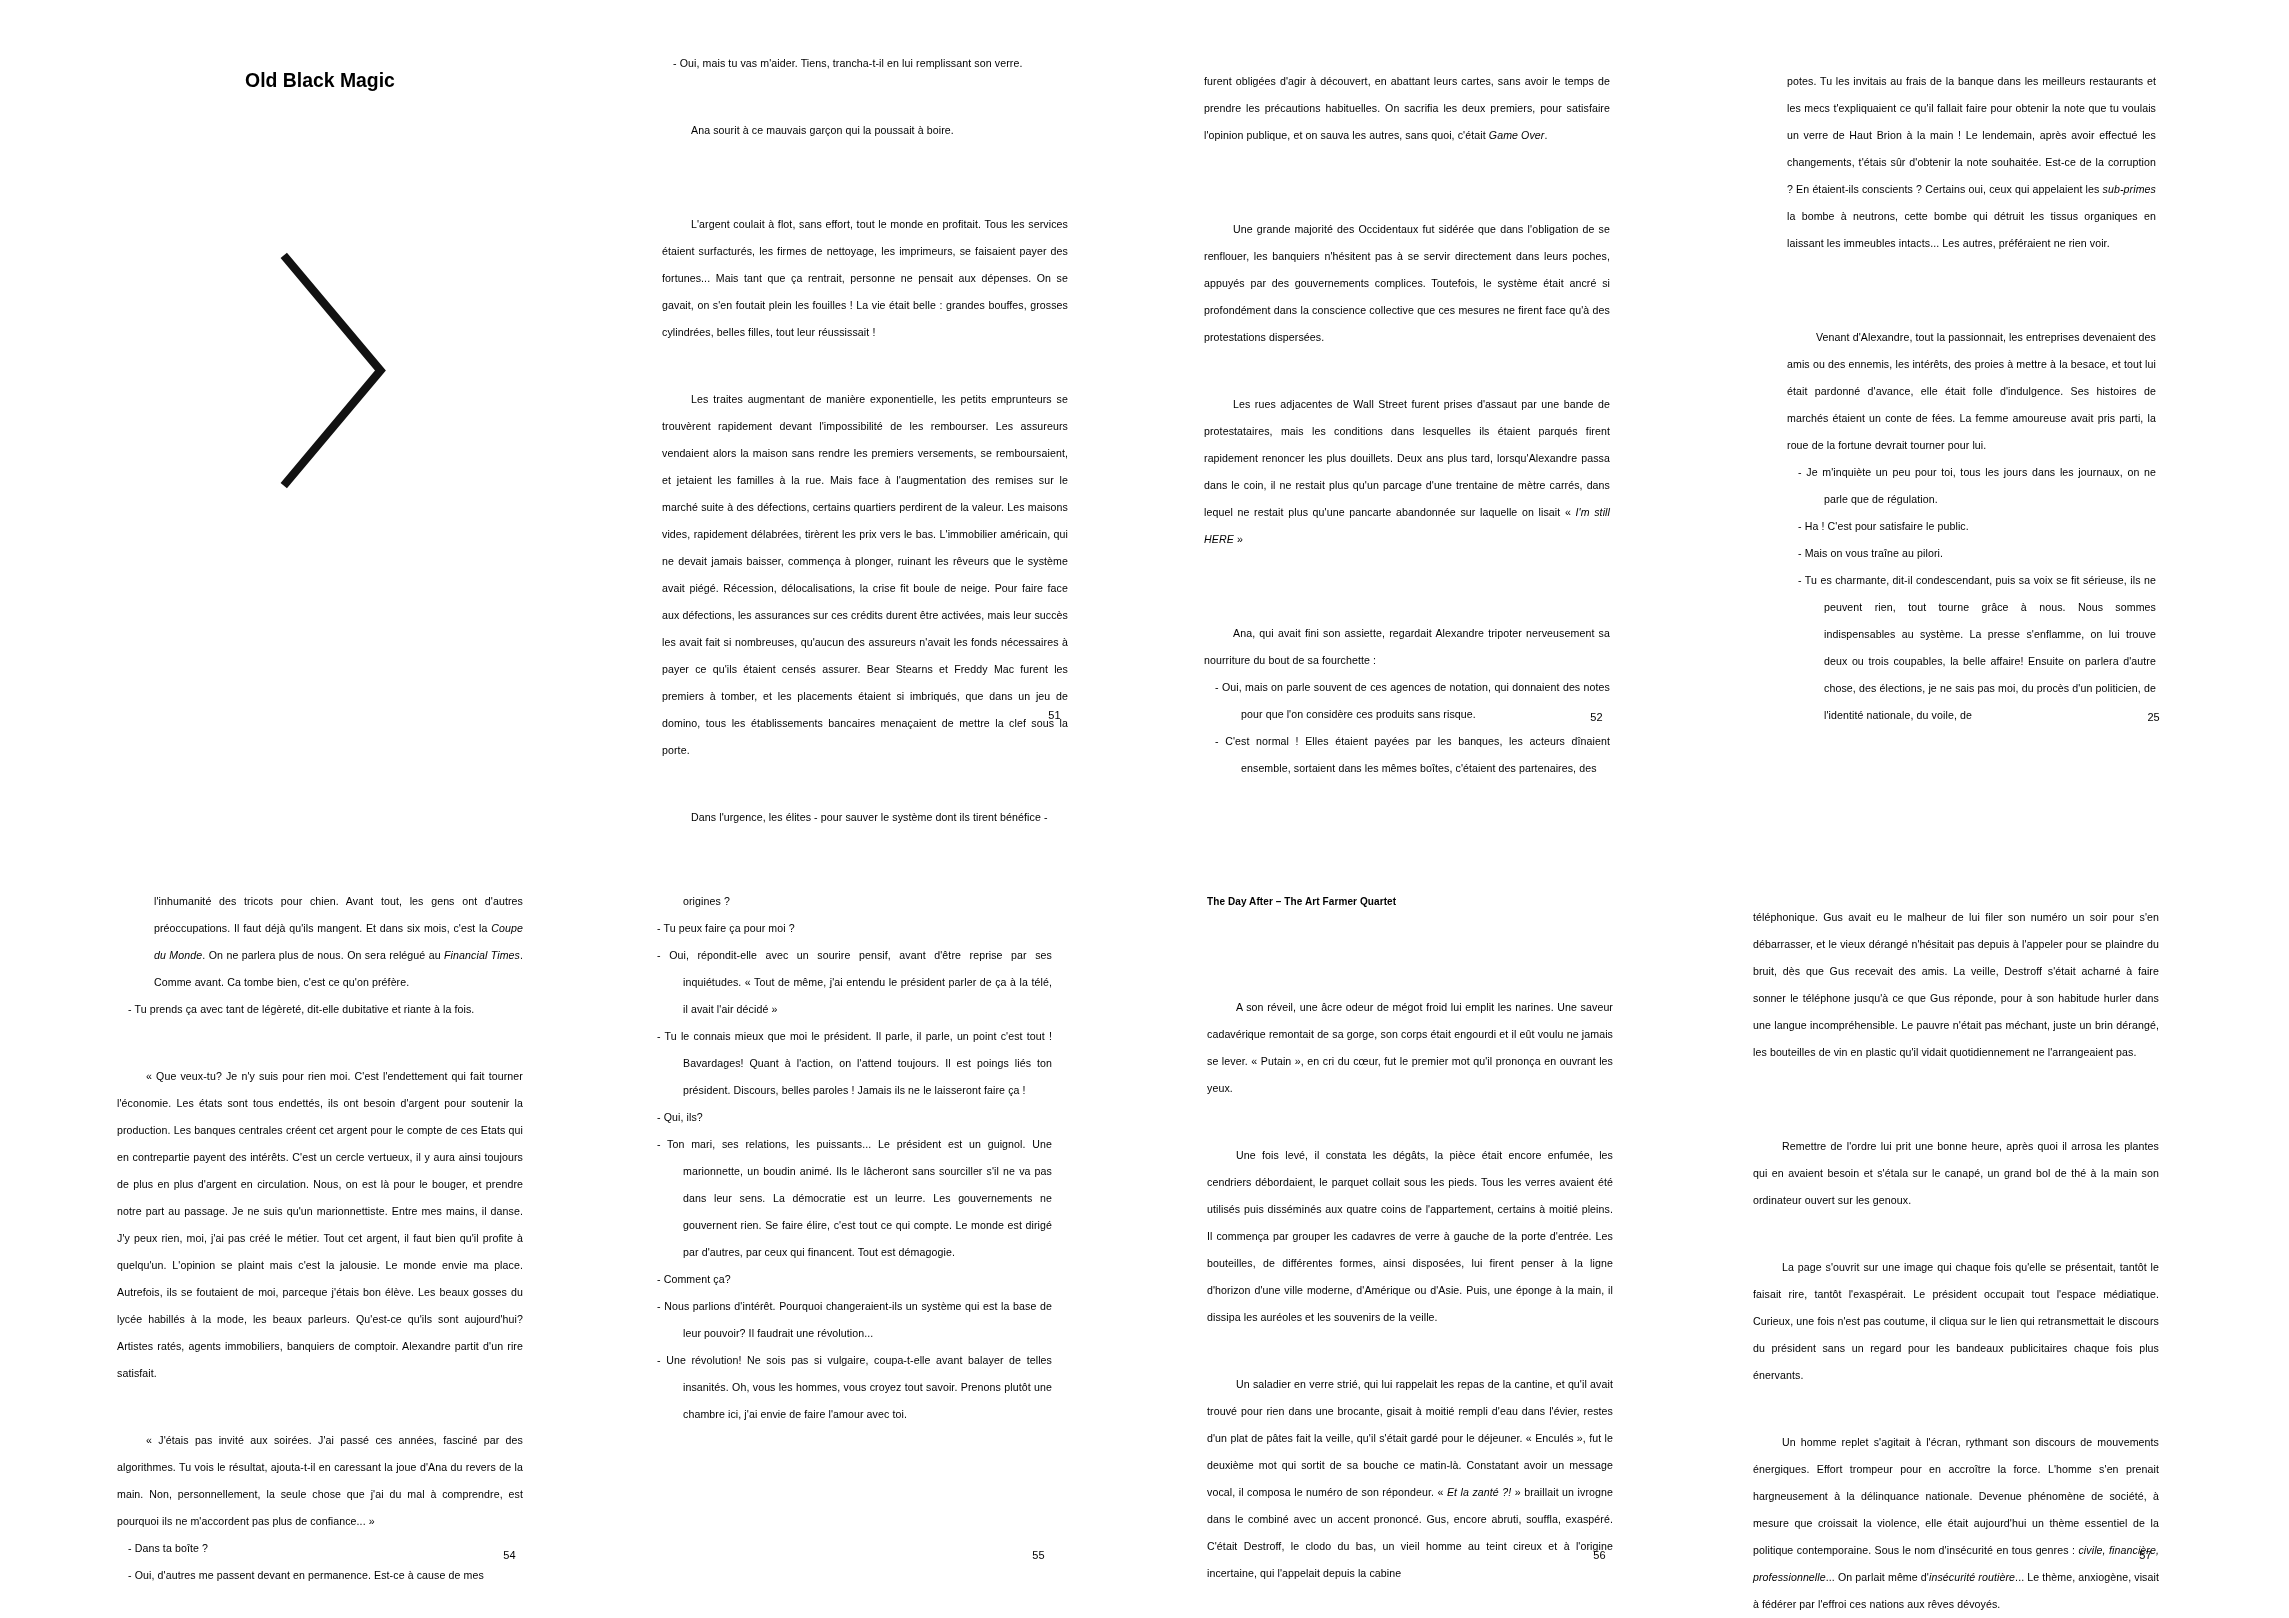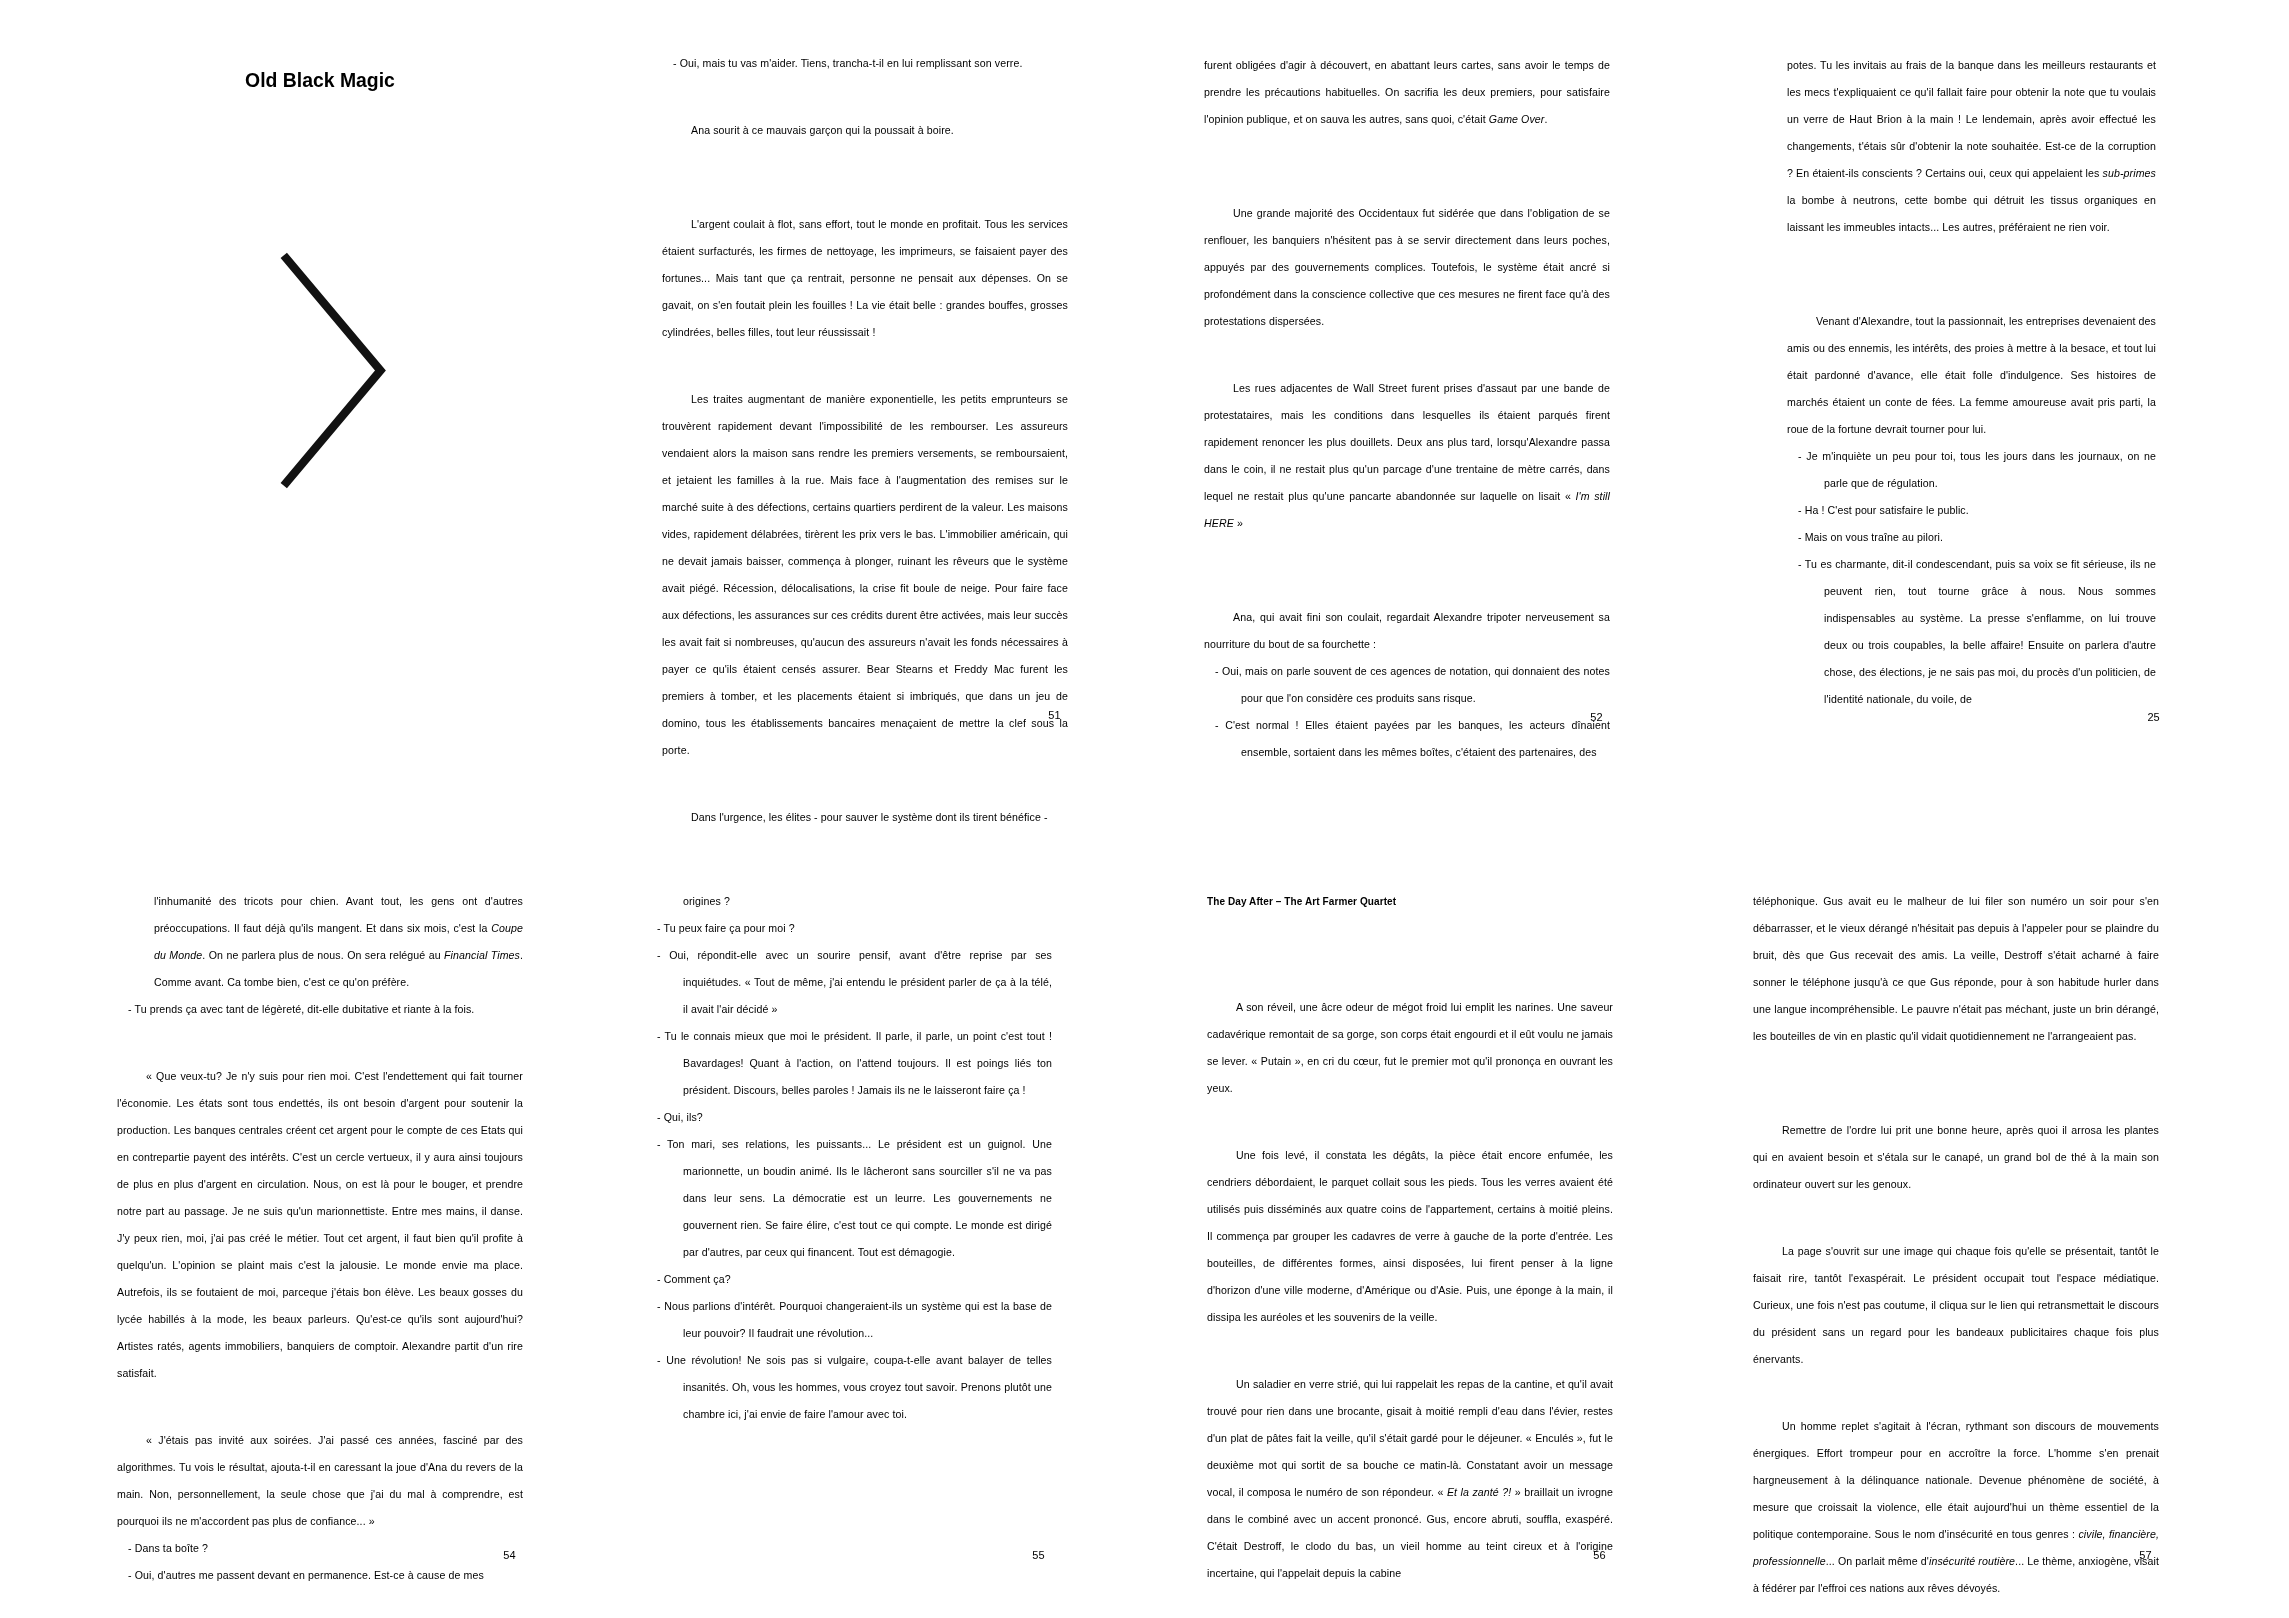--- a/index.html
+++ b/index.html
@@ -3,21 +3,21 @@
 <meta charset="utf-8">
 <style>
   html,body{margin:0;padding:0;background:#ffffff;}
   .canvas{position:relative;width:2290px;height:1619px;background:#ffffff;
           font-family:"Liberation Sans",sans-serif;color:#000;overflow:hidden;}
   .page{position:absolute;}
   .text-col{position:absolute;top:0;left:0;width:100%;font-size:10.6px;line-height:27px;
             text-align:justify;letter-spacing:0.1px;}
   p.para{margin:0;padding:0;}
   p.indent{text-indent:29px;margin-top:40px;}
-  p.plain{text-indent:0;}
+  p.plain{text-indent:0;margin-top:16px;}
   p.dialogue{padding-left:37px;text-indent:-26px;}
   p.hang{padding-left:37px;text-indent:0;}
   p.gap{height:27px;}
   p.gap2{height:39px;}
   p.heading{font-weight:bold;font-size:10px;text-align:left;}
   .pagenum{position:absolute;right:7.4px;font-size:11px;line-height:16.6px;}
   .pagenum.top{top:657px;}
   .pagenum.bot{top:659px;}
   .chapter-title{position:absolute;left:0;top:0;width:100%;text-align:center;
                  font-weight:bold;font-size:19.4px;line-height:22px;}
@@ -47,21 +47,21 @@
     <span class="pagenum top">51</span>
   </section>
 
   <section class="page" style="left:1204px;top:52px;width:406px;height:683px;">
     <div class="text-col">
         <p class="para plain">furent obligées d'agir à découvert, en abattant leurs cartes, sans avoir le temps de prendre les précautions habituelles. On sacrifia les deux premiers, pour satisfaire l'opinion publique, et on sauva les autres, sans quoi, c'était <i>Game Over</i>.</p>
         <p class="para gap"></p>
         <p class="para indent">Une grande majorité des Occidentaux fut sidérée que dans l'obligation de se renflouer, les banquiers n'hésitent pas à se servir directement dans leurs poches, appuyés par des gouvernements complices. Toutefois, le système était ancré si profondément dans la conscience collective que ces mesures ne firent face qu'à des protestations dispersées.</p>
         <p class="para indent">Les rues adjacentes de Wall Street furent prises d'assaut par une bande de protestataires, mais les conditions dans lesquelles ils étaient parqués firent rapidement renoncer les plus douillets. Deux ans plus tard, lorsqu'Alexandre passa dans le coin, il ne restait plus qu'un parcage d'une trentaine de mètre carrés, dans lequel ne restait plus qu'une pancarte abandonnée sur laquelle on lisait « <i>I'm still HERE</i> »</p>
         <p class="para gap"></p>
-        <p class="para indent">Ana, qui avait fini son coulait, regardait Alexandre tripoter nerveusement sa nourriture du bout de sa fourchette :</p>
+        <p class="para indent">Ana, qui avait fini son assiette, regardait Alexandre tripoter nerveusement sa nourriture du bout de sa fourchette :</p>
         <p class="para dialogue">- Oui, mais on parle souvent de ces agences de notation, qui donnaient des notes pour que l'on considère ces produits sans risque.</p>
         <p class="para dialogue">- C'est normal ! Elles étaient payées par les banques, les acteurs dînaient ensemble, sortaient dans les mêmes boîtes, c'étaient des partenaires, des</p>
       </div>
     <span class="pagenum top">52</span>
   </section>
 
   <section class="page" style="left:1787px;top:52px;width:369px;height:683px;">
     <div class="text-col">
         <p class="para plain">potes. Tu les invitais au frais de la banque dans les meilleurs restaurants et les mecs t'expliquaient ce qu'il fallait faire pour obtenir la note que tu voulais un verre de Haut Brion à la main ! Le lendemain, après avoir effectué les changements, t'étais sûr d'obtenir la note souhaitée. Est-ce de la corruption ? En étaient-ils conscients ? Certains oui, ceux qui appelaient les <i>sub-primes</i> la bombe à neutrons, cette bombe qui détruit les tissus organiques en laissant les immeubles intacts... Les autres, préféraient ne rien voir.</p>
         <p class="para gap"></p>

